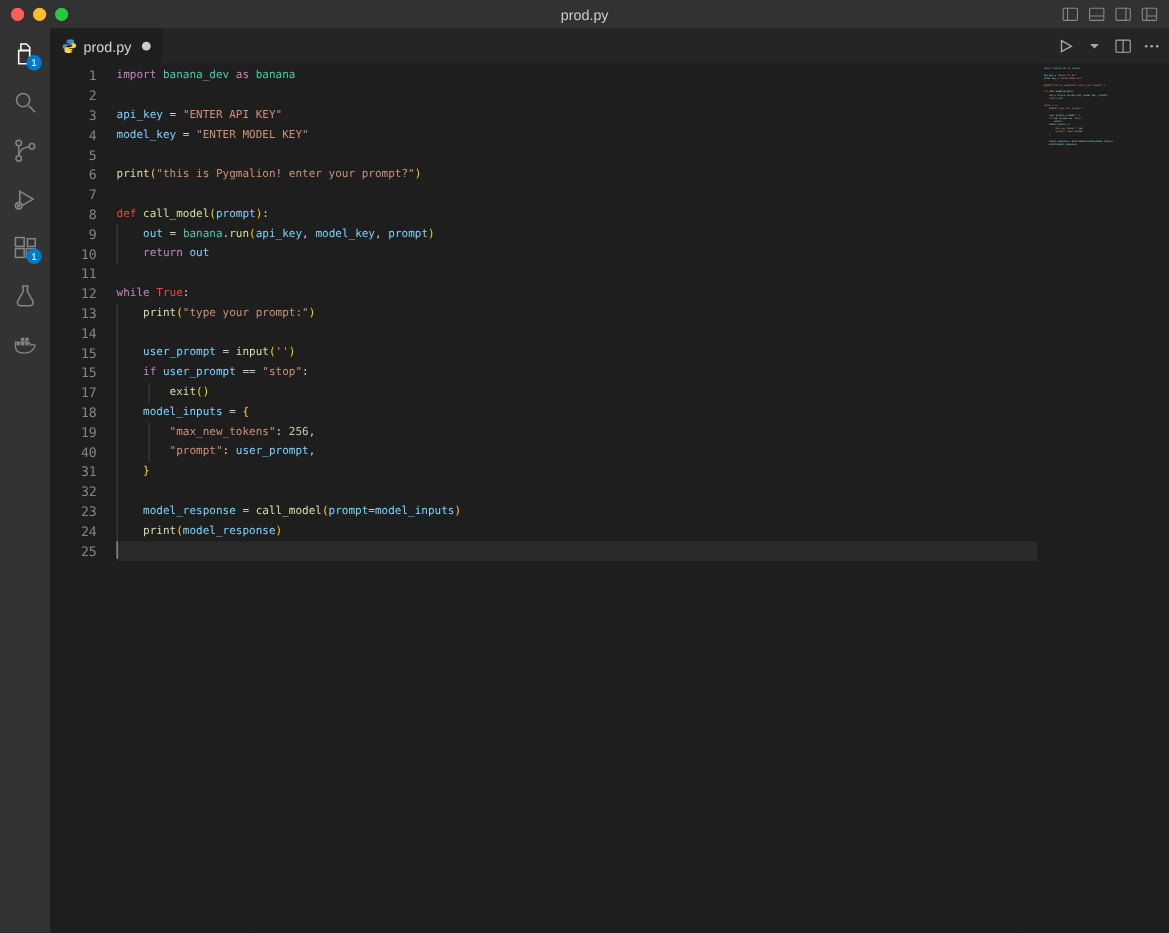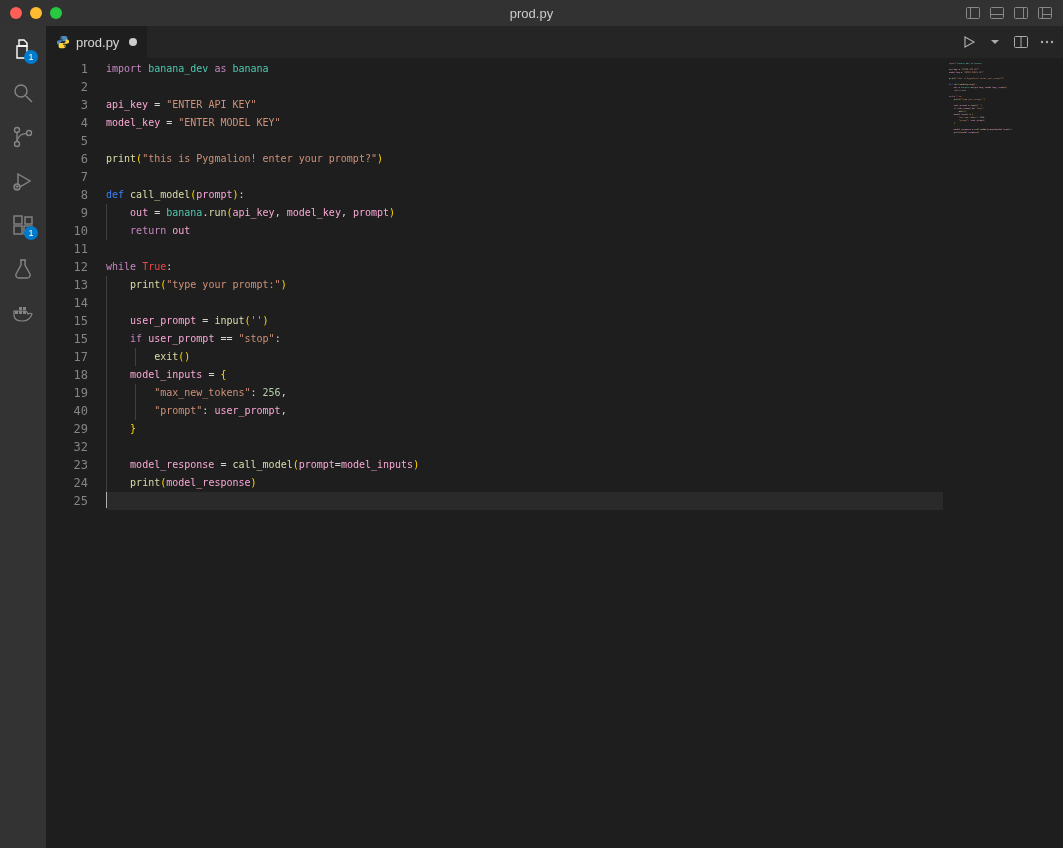--- a/index.html
+++ b/index.html
@@ -57,24 +57,24 @@
 .line.current{background:#2a2a2b;}
 .guide{position:absolute;top:0;bottom:0;width:1px;background:#404040;}
 .cursor{display:inline-block;width:1px;height:16px;background:#aeafad;vertical-align:text-bottom;}
 .minimap{
   width:120px;background:#1e1e1e;padding:4px 6px;font-size:2px;line-height:3px;
   font-family:monospace;color:#777;overflow:hidden;
 }
 .mm-line{height:3px;white-space:nowrap;}
 
 .kw{color:#c586c0;}
-.kw2{color:#3b82f6;}
+.kw2{color:#ef4444;}
 .mod{color:#4ec9b0;}
 .fn{color:#dcdcaa;}
-.var{color:#f9a8d4;}
+.var{color:#7dd3fc;}
 .str{color:#ce9178;}
 .num{color:#b5cea8;}
 .pun{color:#d4d4d4;}
 .br{color:#ffd700;}
 .const{color:#ef4444;}
 svg{display:block;}
 </style>
 </head>
 <body>
 
@@ -225,21 +225,21 @@
           <div class="line">11</div>
           <div class="line">12</div>
           <div class="line">13</div>
           <div class="line">14</div>
           <div class="line">15</div>
           <div class="line">15</div>
           <div class="line">17</div>
           <div class="line">18</div>
           <div class="line">19</div>
           <div class="line">40</div>
-          <div class="line">29</div>
+          <div class="line">31</div>
           <div class="line">32</div>
           <div class="line">23</div>
           <div class="line">24</div>
           <div class="line">25</div>
         </div>
       <div class="code" id="code"><div class="line"><span class="kw">import</span><span class="pun"> </span><span class="mod">banana_dev</span><span class="pun"> </span><span class="kw">as</span><span class="pun"> </span><span class="mod">banana</span></div><div class="line"></div><div class="line"><span class="var">api_key</span><span class="pun"> </span><span class="pun">=</span><span class="pun"> </span><span class="str">"ENTER API KEY"</span></div><div class="line"><span class="var">model_key</span><span class="pun"> </span><span class="pun">=</span><span class="pun"> </span><span class="str">"ENTER MODEL KEY"</span></div><div class="line"></div><div class="line"><span class="fn">print</span><span class="br">(</span><span class="str">"this is Pygmalion! enter your prompt?"</span><span class="br">)</span></div><div class="line"></div><div class="line"><span class="kw2">def</span><span class="pun"> </span><span class="fn">call_model</span><span class="br">(</span><span class="var">prompt</span><span class="br">)</span><span class="pun">:</span></div><div class="line"><div class="guide" style="left: 0px;"></div><span class="pun">    </span><span class="var">out</span><span class="pun"> </span><span class="pun">=</span><span class="pun"> </span><span class="mod">banana</span><span class="pun">.</span><span class="fn">run</span><span class="br">(</span><span class="var">api_key</span><span class="pun">,</span><span class="pun"> </span><span class="var">model_key</span><span class="pun">,</span><span class="pun"> </span><span class="var">prompt</span><span class="br">)</span></div><div class="line"><div class="guide" style="left: 0px;"></div><span class="pun">    </span><span class="kw">return</span><span class="pun"> </span><span class="var">out</span></div><div class="line"></div><div class="line"><span class="kw">while</span><span class="pun"> </span><span class="const">True</span><span class="pun">:</span></div><div class="line"><div class="guide" style="left: 0px;"></div><span class="pun">    </span><span class="fn">print</span><span class="br">(</span><span class="str">"type your prompt:"</span><span class="br">)</span></div><div class="line"><div class="guide" style="left: 0px;"></div></div><div class="line"><div class="guide" style="left: 0px;"></div><span class="pun">    </span><span class="var">user_prompt</span><span class="pun"> </span><span class="pun">=</span><span class="pun"> </span><span class="fn">input</span><span class="br">(</span><span class="str">''</span><span class="br">)</span></div><div class="line"><div class="guide" style="left: 0px;"></div><span class="pun">    </span><span class="kw">if</span><span class="pun"> </span><span class="var">user_prompt</span><span class="pun"> </span><span class="pun">==</span><span class="pun"> </span><span class="str">"stop"</span><span class="pun">:</span></div><div class="line"><div class="guide" style="left: 0px;"></div><div class="guide" style="left: 29px;"></div><span class="pun">        </span><span class="fn">exit</span><span class="br">(</span><span class="br">)</span></div><div class="line"><div class="guide" style="left: 0px;"></div><span class="pun">    </span><span class="var">model_inputs</span><span class="pun"> </span><span class="pun">=</span><span class="pun"> </span><span class="br">{</span></div><div class="line"><div class="guide" style="left: 0px;"></div><div class="guide" style="left: 29px;"></div><span class="pun">        </span><span class="str">"max_new_tokens"</span><span class="pun">:</span><span class="pun"> </span><span class="num">256</span><span class="pun">,</span></div><div class="line"><div class="guide" style="left: 0px;"></div><div class="guide" style="left: 29px;"></div><span class="pun">        </span><span class="str">"prompt"</span><span class="pun">:</span><span class="pun"> </span><span class="var">user_prompt</span><span class="pun">,</span></div><div class="line"><div class="guide" style="left: 0px;"></div><span class="pun">    </span><span class="br">}</span></div><div class="line"><div class="guide" style="left: 0px;"></div></div><div class="line"><div class="guide" style="left: 0px;"></div><span class="pun">    </span><span class="var">model_response</span><span class="pun"> </span><span class="pun">=</span><span class="pun"> </span><span class="fn">call_model</span><span class="br">(</span><span class="var">prompt</span><span class="pun">=</span><span class="var">model_inputs</span><span class="br">)</span></div><div class="line"><div class="guide" style="left: 0px;"></div><span class="pun">    </span><span class="fn">print</span><span class="br">(</span><span class="var">model_response</span><span class="br">)</span></div><div class="line current"><span class="cursor"></span></div></div>
       <div class="minimap" id="minimap">
           <div class="mm-line"><span class="kw">import</span><span class="pun">&nbsp;</span><span class="mod">banana_dev</span><span class="pun">&nbsp;</span><span class="kw">as</span><span class="pun">&nbsp;</span><span class="mod">banana</span></div>
           <div class="mm-line"></div>
           <div class="mm-line"><span class="var">api_key</span><span class="pun">&nbsp;</span><span class="pun">=</span><span class="pun">&nbsp;</span><span class="str">"ENTER&nbsp;API&nbsp;KEY"</span></div>

